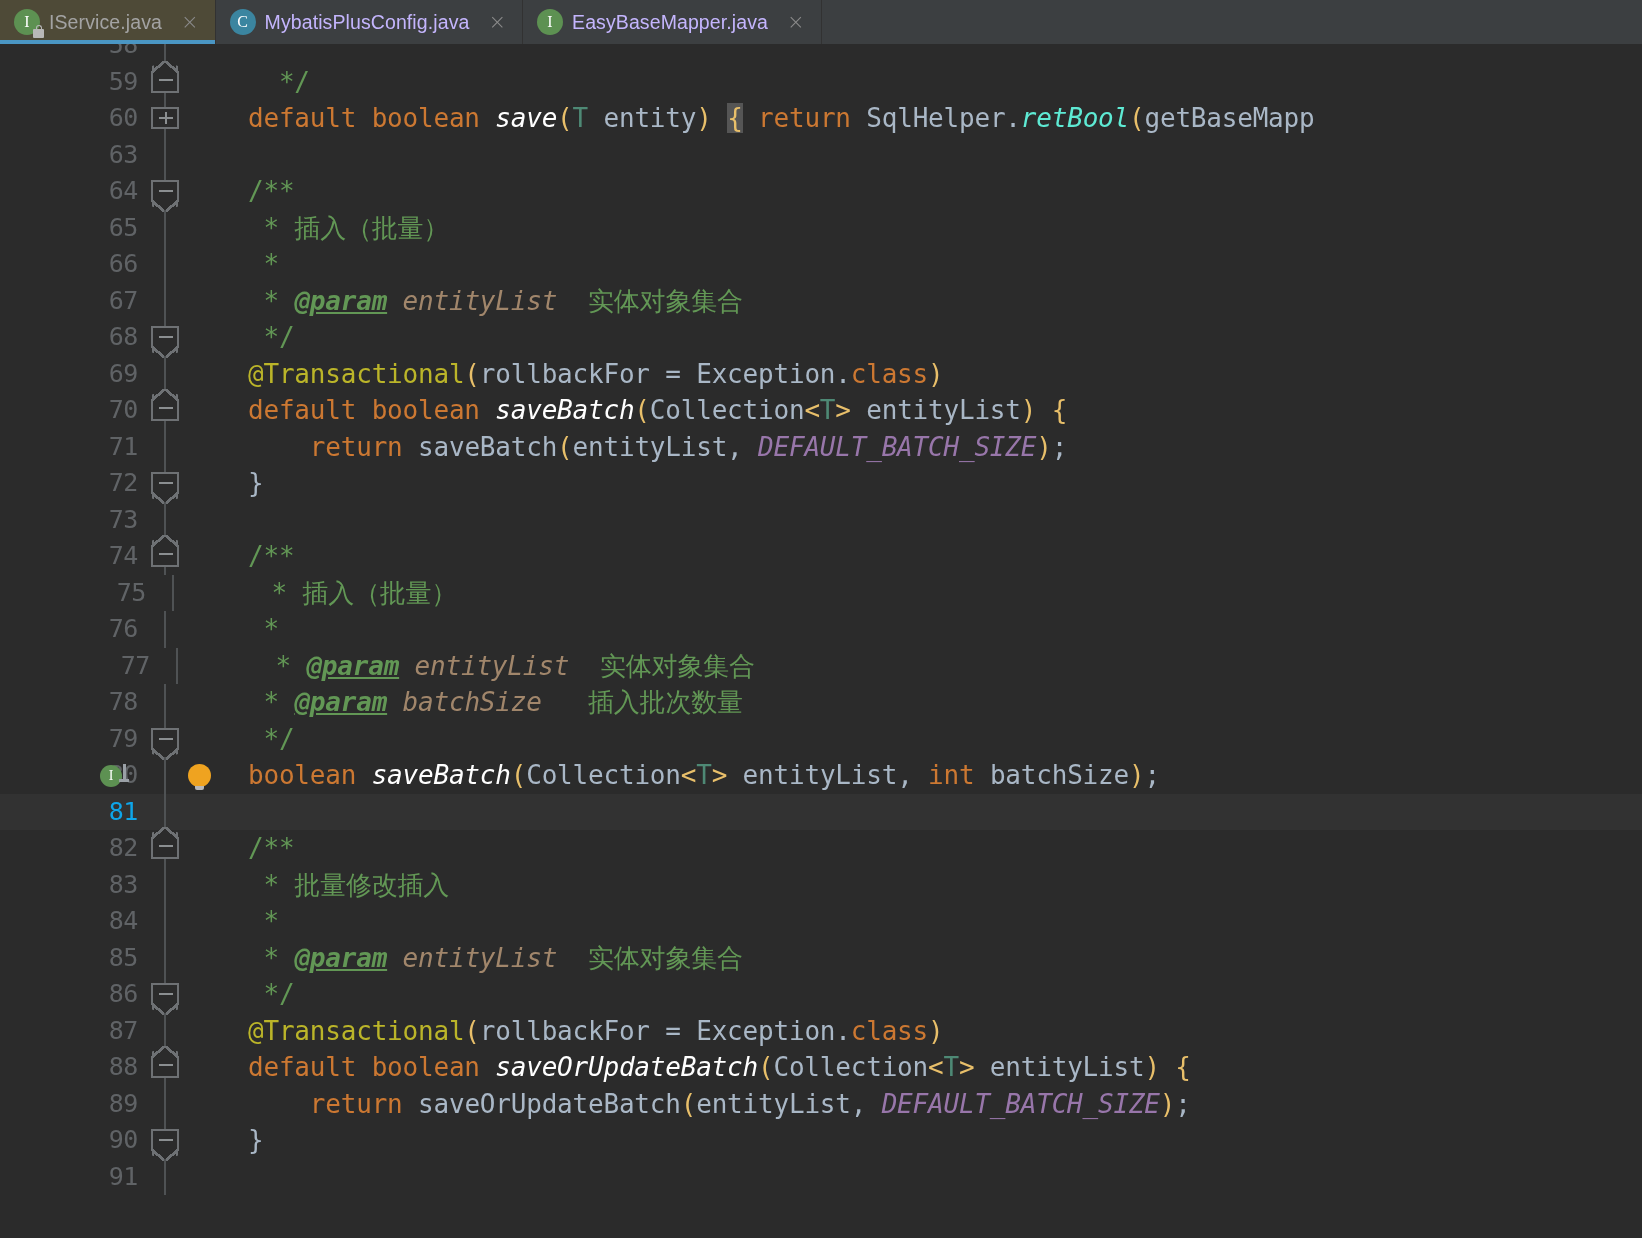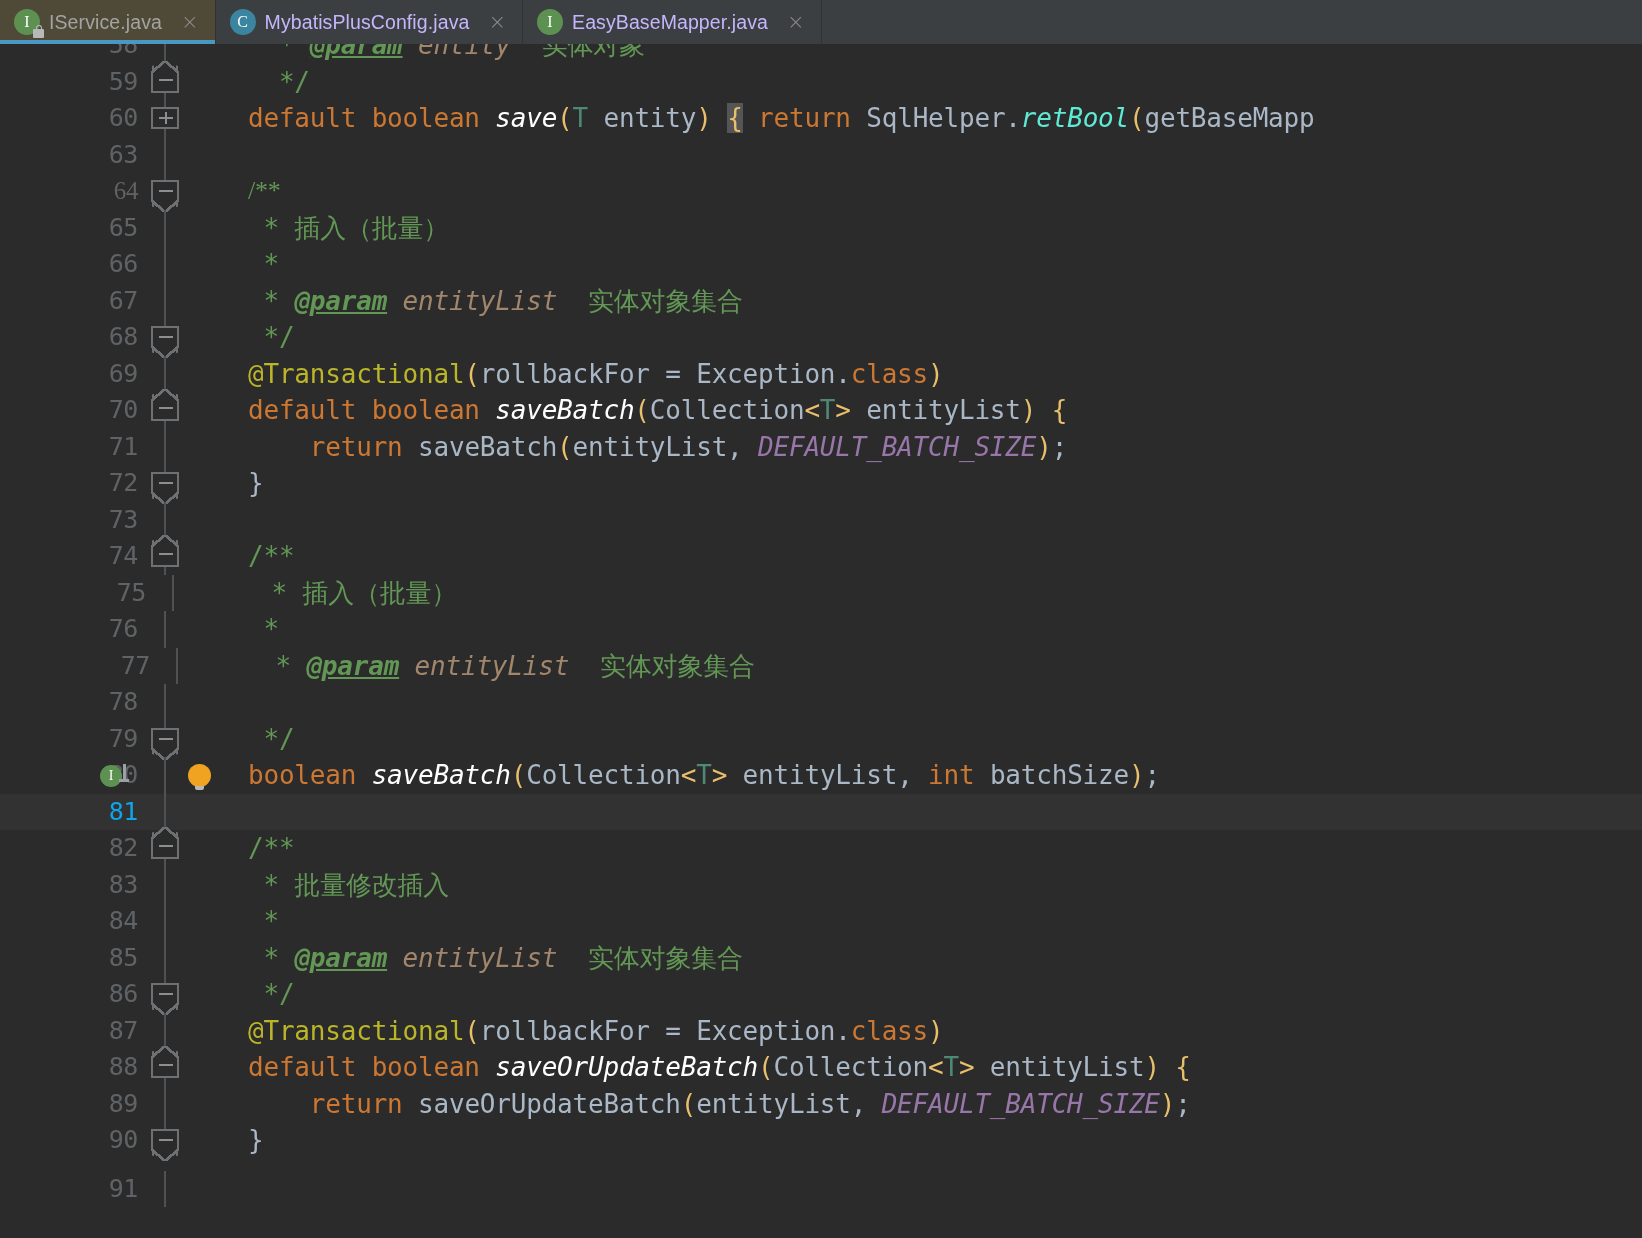--- a/index.html
+++ b/index.html
@@ -183,48 +183,48 @@
         <span class="ficon iface">
           <span class="disc" style="background: rgb(93, 145, 82);">I</span>
         </span>
         <span class="tlabel">EasyBaseMapper.java</span>
         <span class="tclose">×</span>
       </div>
     </div>
 
   <div class="editor">
     <div class="rows" id="rows">
-        <div class="row" style="position: absolute; left: 0px; right: 0px; top: -17px;"><span class="foldrail"></span><span class="gutter-num">58</span><span class="code"><span class="cmt">  * </span><span class="tag">@param</span><span class="pname"> entity</span><span class="cmt">  实体对象</span></span></div>
+        <div class="row" style="position: absolute; left: 0px; right: 0px; top: -17px;"><span class="foldrail"></span><span class="gutter-num">58</span></div>
         <div class="row" style="position: absolute; left: 0px; right: 0px; top: 19.5px;"><span class="foldrail"></span><span class="gutter-num">59</span><span class="foldbox top"><i></i></span><span class="code"><span class="cmt">  */</span></span></div>
         <div class="row" style="position: absolute; left: 0px; right: 0px; top: 56px;"><span class="foldrail"></span><span class="gutter-num">60</span><span class="foldbox plus"><i></i></span><span class="code"><span class="kw">default boolean </span><span class="mth">save</span><span class="brk">(</span><span class="tparam">T</span><span class="id"> entity</span><span class="brk">)</span><span class="id"> </span><span class="bmatch">{</span><span class="id"> </span><span class="kw">return </span><span class="id">SqlHelper.</span><span class="stat">retBool</span><span class="brk">(</span><span class="id">getBaseMapp</span></span></div>
         <div class="row" style="position: absolute; left: 0px; right: 0px; top: 92.5px;"><span class="foldrail"></span><span class="gutter-num">63</span><span class="code"></span></div>
-        <div class="row" style="position: absolute; left: 0px; right: 0px; top: 129px; font-family: Liberation Serif, serif;"><span class="foldrail"></span><span class="gutter-num">64</span><span class="foldbox bottom"><i></i></span><span class="code"><span class="cmt">/**</span></span></div>
+        <div class="row" style="position: absolute; left: 0px; right: 0px; top: 129px;"><span class="foldrail"></span><span class="gutter-num">64</span><span class="foldbox bottom"><i></i></span><span class="code"><span class="cmt">/**</span></span></div>
         <div class="row" style="position: absolute; left: 0px; right: 0px; top: 165.5px;"><span class="foldrail"></span><span class="gutter-num">65</span><span class="code"><span class="cmt"> * 插入（批量）</span></span></div>
         <div class="row" style="position: absolute; left: 0px; right: 0px; top: 202px;"><span class="foldrail"></span><span class="gutter-num">66</span><span class="code"><span class="cmt"> *</span></span></div>
         <div class="row" style="position: absolute; left: 0px; right: 0px; top: 238.5px;"><span class="foldrail"></span><span class="gutter-num">67</span><span class="code"><span class="cmt"> * </span><span class="tag">@param</span><span class="pname"> entityList</span><span class="cmt">  实体对象集合</span></span></div>
         <div class="row" style="position: absolute; left: 0px; right: 0px; top: 275px;"><span class="foldrail"></span><span class="gutter-num">68</span><span class="foldbox bottom"><i></i></span><span class="code"><span class="cmt"> */</span></span></div>
         <div class="row" style="position: absolute; left: 0px; right: 0px; top: 311.5px;"><span class="foldrail"></span><span class="gutter-num">69</span><span class="code"><span class="anno">@Transactional</span><span class="brk">(</span><span class="id">rollbackFor</span><span class="id"> = </span><span class="id">Exception.</span><span class="kw">class</span><span class="brk">)</span></span></div>
         <div class="row" style="position: absolute; left: 0px; right: 0px; top: 348px;"><span class="foldrail"></span><span class="gutter-num">70</span><span class="foldbox top"><i></i></span><span class="code"><span class="kw">default boolean </span><span class="mth">saveBatch</span><span class="brk">(</span><span class="id">Collection</span><span class="brk">&lt;</span><span class="tparam">T</span><span class="brk">&gt;</span><span class="id"> entityList</span><span class="brk">)</span><span class="id"> </span><span class="brk">{</span></span></div>
         <div class="row" style="position: absolute; left: 0px; right: 0px; top: 384.5px;"><span class="foldrail"></span><span class="gutter-num">71</span><span class="code"><span class="id">    </span><span class="kw">return </span><span class="id">saveBatch</span><span class="brk">(</span><span class="id">entityList, </span><span class="konst">DEFAULT_BATCH_SIZE</span><span class="brk">)</span><span class="id">;</span></span></div>
         <div class="row" style="position: absolute; left: 0px; right: 0px; top: 421px;"><span class="foldrail"></span><span class="gutter-num">72</span><span class="foldbox bottom"><i></i></span><span class="code"><span class="id">}</span></span></div>
         <div class="row" style="position: absolute; left: 0px; right: 0px; top: 457.5px;"><span class="foldrail"></span><span class="gutter-num">73</span><span class="code"></span></div>
         <div class="row" style="position: absolute; left: 0px; right: 0px; top: 494px;"><span class="foldrail"></span><span class="gutter-num">74</span><span class="foldbox top"><i></i></span><span class="code"><span class="cmt">/**</span></span></div>
         <div class="row" style="position: absolute; left: 0px; right: 0px; top: 530.5px; margin-left: 8px;"><span class="foldrail"></span><span class="gutter-num">75</span><span class="code"><span class="cmt"> * 插入（批量）</span></span></div>
         <div class="row" style="position: absolute; left: 0px; right: 0px; top: 567px;"><span class="foldrail"></span><span class="gutter-num">76</span><span class="code"><span class="cmt"> *</span></span></div>
         <div class="row" style="position: absolute; left: 12px; right: 0px; top: 603.5px;"><span class="foldrail"></span><span class="gutter-num">77</span><span class="code"><span class="cmt"> * </span><span class="tag">@param</span><span class="pname"> entityList</span><span class="cmt">  实体对象集合</span></span></div>
-        <div class="row" style="position: absolute; left: 0px; right: 0px; top: 640px;"><span class="foldrail"></span><span class="gutter-num">78</span></div>
+        <div class="row" style="position: absolute; left: 0px; right: 0px; top: 640px;"><span class="foldrail"></span><span class="gutter-num">78</span><span class="code"><span class="cmt"> * </span><span class="tag">@param</span><span class="pname"> batchSize</span><span class="cmt">   插入批次数量</span></span></div>
         <div class="row" style="position: absolute; left: 0px; right: 0px; top: 676.5px;"><span class="foldrail"></span><span class="gutter-num">79</span><span class="foldbox bottom"><i></i></span><span class="code"><span class="cmt"> */</span></span></div>
         <div class="row" style="position: absolute; left: 0px; right: 0px; top: 713px;"><span class="foldrail"></span><span class="gutter-num">80</span><span class="impl-icon">I</span><span class="impl-arrow"></span><span class="bulb"></span><span class="code"><span class="kw">boolean </span><span class="mth">saveBatch</span><span class="brk">(</span><span class="id">Collection</span><span class="brk">&lt;</span><span class="tparam">T</span><span class="brk">&gt;</span><span class="id"> entityList, </span><span class="kw">int </span><span class="id">batchSize</span><span class="brk">)</span><span class="id">;</span></span></div>
         <div class="row caret" style="position: absolute; left: 0px; right: 0px; top: 749.5px;"><span class="foldrail"></span><span class="gutter-num">81</span><span class="code"></span></div>
         <div class="row" style="position: absolute; left: 0px; right: 0px; top: 786px;"><span class="foldrail"></span><span class="gutter-num">82</span><span class="foldbox top"><i></i></span><span class="code"><span class="cmt">/**</span></span></div>
         <div class="row" style="position: absolute; left: 0px; right: 0px; top: 822.5px;"><span class="foldrail"></span><span class="gutter-num">83</span><span class="code"><span class="cmt"> * 批量修改插入</span></span></div>
         <div class="row" style="position: absolute; left: 0px; right: 0px; top: 859px;"><span class="foldrail"></span><span class="gutter-num">84</span><span class="code"><span class="cmt"> *</span></span></div>
         <div class="row" style="position: absolute; left: 0px; right: 0px; top: 895.5px;"><span class="foldrail"></span><span class="gutter-num">85</span><span class="code"><span class="cmt"> * </span><span class="tag">@param</span><span class="pname"> entityList</span><span class="cmt">  实体对象集合</span></span></div>
         <div class="row" style="position: absolute; left: 0px; right: 0px; top: 932px;"><span class="foldrail"></span><span class="gutter-num">86</span><span class="foldbox bottom"><i></i></span><span class="code"><span class="cmt"> */</span></span></div>
         <div class="row" style="position: absolute; left: 0px; right: 0px; top: 968.5px;"><span class="foldrail"></span><span class="gutter-num">87</span><span class="code"><span class="anno">@Transactional</span><span class="brk">(</span><span class="id">rollbackFor</span><span class="id"> = </span><span class="id">Exception.</span><span class="kw">class</span><span class="brk">)</span></span></div>
         <div class="row" style="position: absolute; left: 0px; right: 0px; top: 1005px;"><span class="foldrail"></span><span class="gutter-num">88</span><span class="foldbox top"><i></i></span><span class="code"><span class="kw">default boolean </span><span class="mth">saveOrUpdateBatch</span><span class="brk">(</span><span class="id">Collection</span><span class="brk">&lt;</span><span class="tparam">T</span><span class="brk">&gt;</span><span class="id"> entityList</span><span class="brk">)</span><span class="id"> </span><span class="brk">{</span></span></div>
         <div class="row" style="position: absolute; left: 0px; right: 0px; top: 1041.5px;"><span class="foldrail"></span><span class="gutter-num">89</span><span class="code"><span class="id">    </span><span class="kw">return </span><span class="id">saveOrUpdateBatch</span><span class="brk">(</span><span class="id">entityList, </span><span class="konst">DEFAULT_BATCH_SIZE</span><span class="brk">)</span><span class="id">;</span></span></div>
         <div class="row" style="position: absolute; left: 0px; right: 0px; top: 1078px;"><span class="foldrail"></span><span class="gutter-num">90</span><span class="foldbox bottom"><i></i></span><span class="code"><span class="id">}</span></span></div>
-        <div class="row" style="position: absolute; left: 0px; right: 0px; top: 1114.5px; margin-top: 12px;"><span class="foldrail"></span><span class="gutter-num">91</span><span class="code"></span></div>
+        <div class="row" style="position: absolute; left: 0px; right: 0px; top: 1114.5px;"><span class="foldrail"></span><span class="gutter-num">91</span><span class="code"></span></div>
       </div>
   </div>
 
 </div>
 
 </body></html>

